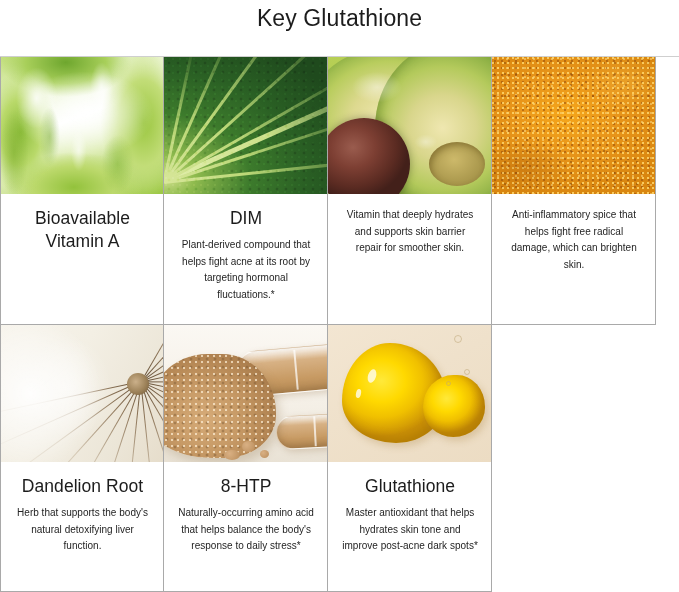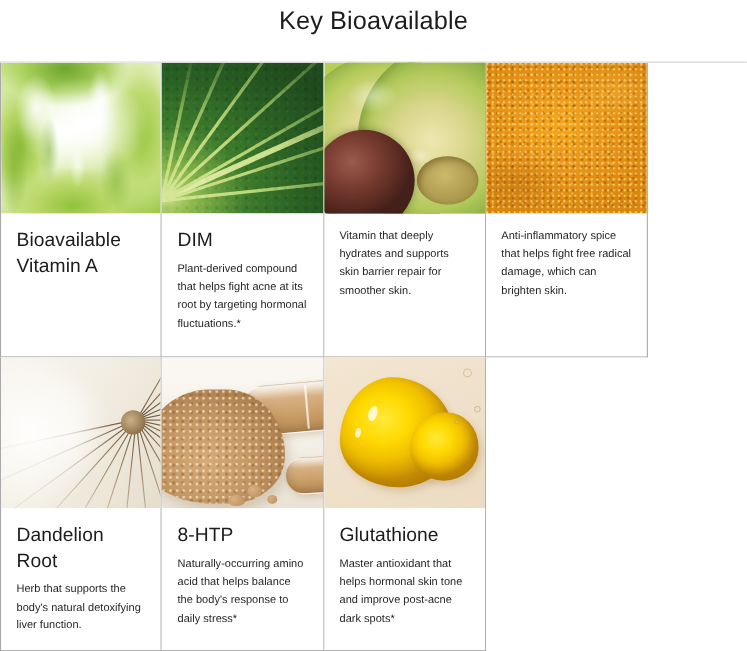--- a/index.html
+++ b/index.html
@@ -37,21 +37,22 @@
   .grid {
     position: absolute;
     left: 0;
     top: 56px;
     width: 679px;
     border-top: 1px solid #cfcfcf;
     box-sizing: border-box;
   }
   .grid-row {
     display: flex;
-    width: 589px;
+    width: 656px;
+    text-align: center;
   }
   .cell {
     width: 169.75px;
     box-sizing: border-box;
     border-right: 1px solid #a9a9a9;
     border-bottom: 1px solid #a9a9a9;
     display: flex;
     flex-direction: column;
     background: #fff;
   }
@@ -333,21 +334,21 @@
   }
   .art-droplet .b1 { left: 126px; top: 10px; width: 6px; height: 6px; }
   .art-droplet .b2 { left: 136px; top: 44px; width: 4px; height: 4px; }
   .art-droplet .b3 { left: 118px; top: 56px; width: 3px; height: 3px; }
 </style>
 </head>
 <body>
 
 <div class="page">
 
-  <h1 class="page-title">Key Bioavailable</h1>
+  <h1 class="page-title">Key Glutathione</h1>
 
   <div class="grid">
 
     <div class="grid-row row1">
 
       <div class="cell">
         <div class="cell-media">
           <div class="art art-lettuce"></div>
         </div>
         <div class="cell-body">
@@ -472,21 +473,21 @@
             <span class="drop d2"></span>
             <span class="spec s1"></span>
             <span class="spec s2"></span>
             <span class="bub b1"></span>
             <span class="bub b2"></span>
             <span class="bub b3"></span>
           </div>
         </div>
         <div class="cell-body">
           <div class="cell-title">Glutathione</div>
-          <p class="cell-desc">Master antioxidant that helps hormonal skin tone and improve post-acne dark spots*</p>
+          <p class="cell-desc">Master antioxidant that helps hydrates skin tone and improve post-acne dark spots*</p>
         </div>
       </div>
 
       <div class="cell empty"></div>
 
     </div>
 
   </div>
 </div>
 

